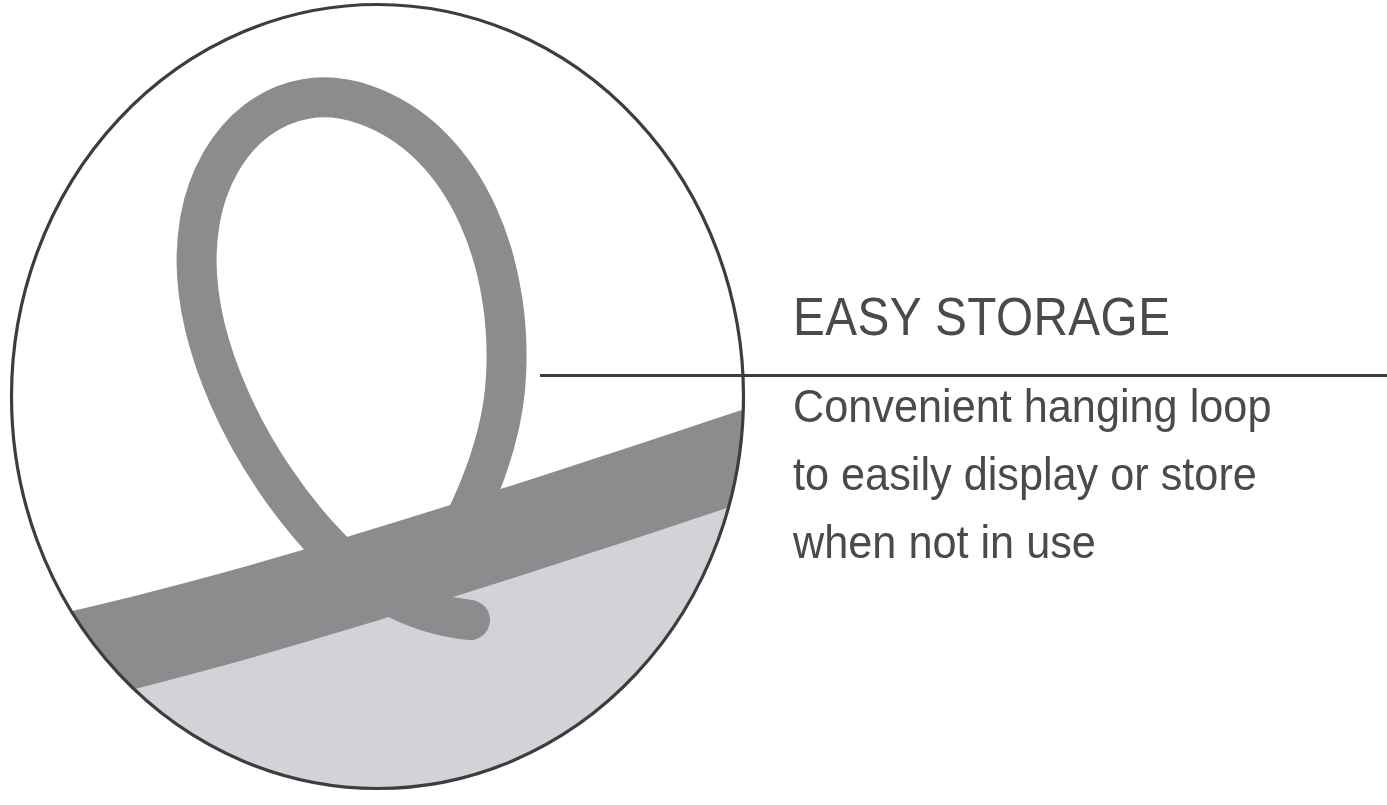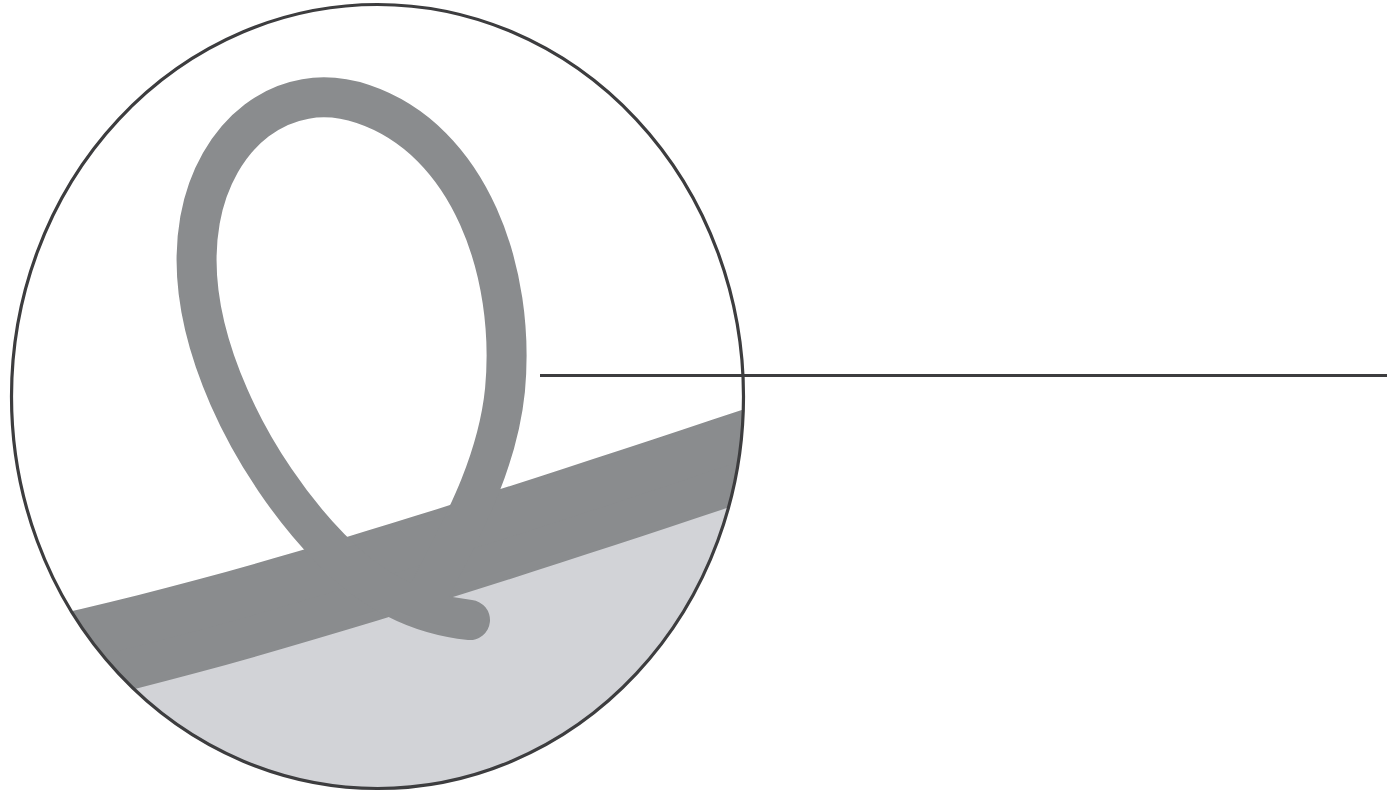--- a/index.html
+++ b/index.html
@@ -117,14 +117,23 @@
                  C 180 333 254 470 330 548
                  C 372 592 420 615 470 620" fill="none" stroke="#8a8c8e" stroke-width="40" stroke-linecap="round" stroke-linejoin="round"></path>
       </g>
 
       <ellipse cx="377.5" cy="396.5" rx="366" ry="392" fill="none" stroke="#3d3d3f" stroke-width="3.2"></ellipse>
     </svg>
   </div>
 
   <div id="leader-line"></div>
 
+  <div id="text-block">
+    <h1 id="feature-title">EASY STORAGE</h1>
+
+    <p id="feature-description">
+      <span class="line">Convenient hanging loop</span>
+      <span class="line">to easily display or store</span>
+      <span class="line">when not in use</span>
+    </p>
+  </div>
 
 </div>
 
 </body></html>

